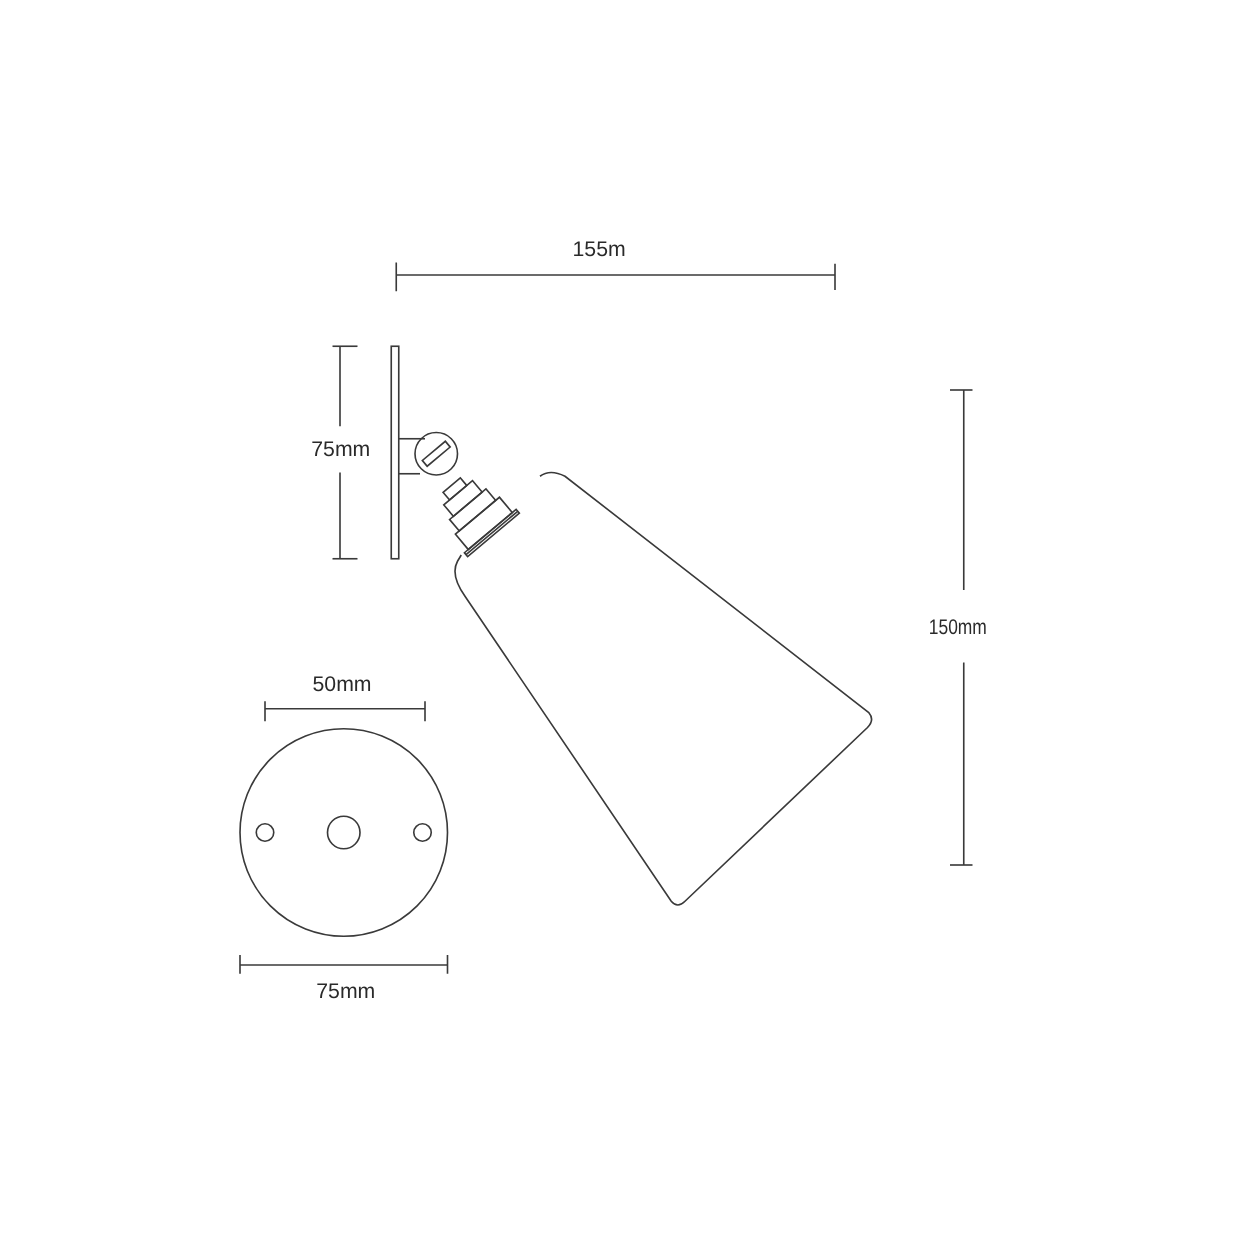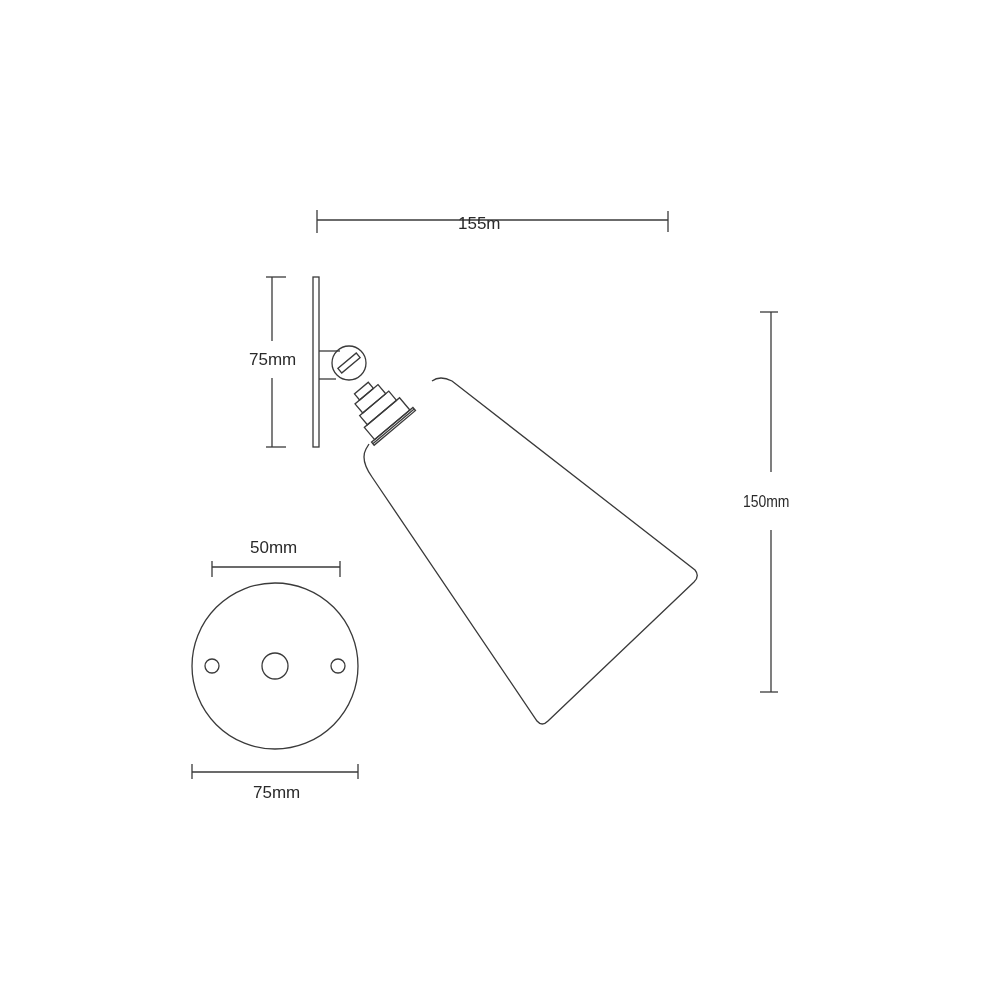--- a/index.html
+++ b/index.html
@@ -81,17 +81,17 @@
     </g>
 
     <g>
       <line x1="192" y1="772" x2="358" y2="772"></line>
       <line x1="192" y1="764" x2="192" y2="779"></line>
       <line x1="358" y1="764" x2="358" y2="779"></line>
     </g>
   </g>
 </svg>
 
-<div class="dim-label" style="left:458px; top:190px;margin-top:24px;">155m</div>
+<div class="dim-label" style="left:458px; top:190px;">155m</div>
 <div class="dim-label" style="left:249px; top:350px;">75mm</div>
 <div class="dim-label cond" style="left:743px; top:492px;">150mm</div>
 <div class="dim-label" style="left:250px; top:538px;">50mm</div>
 <div class="dim-label" style="left:253px; top:783px;">75mm</div>
 
 </body></html>

